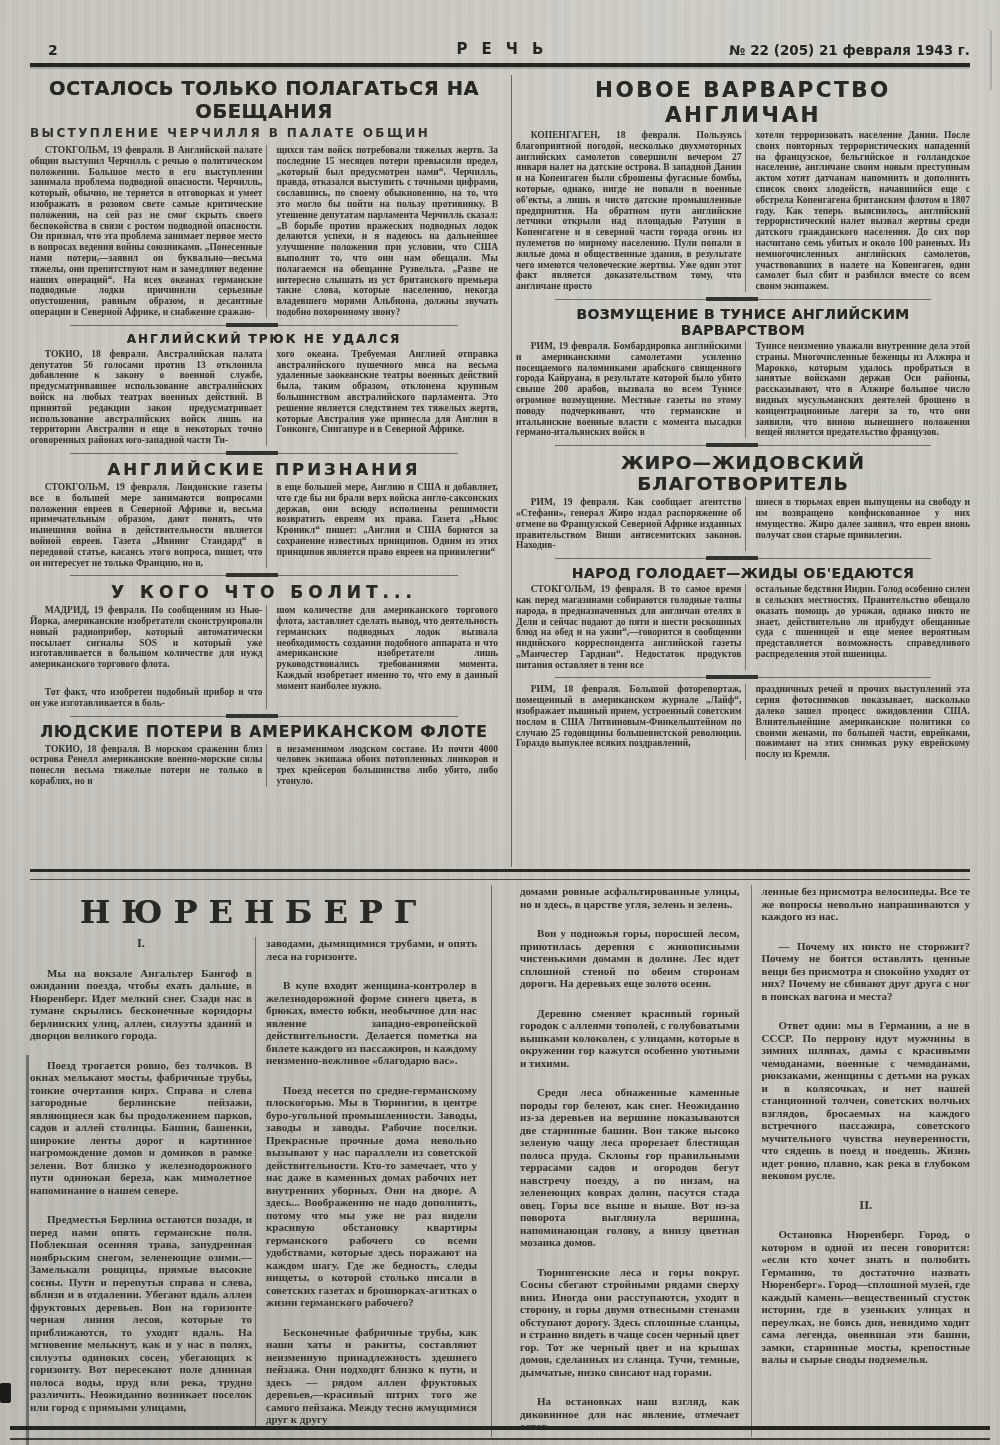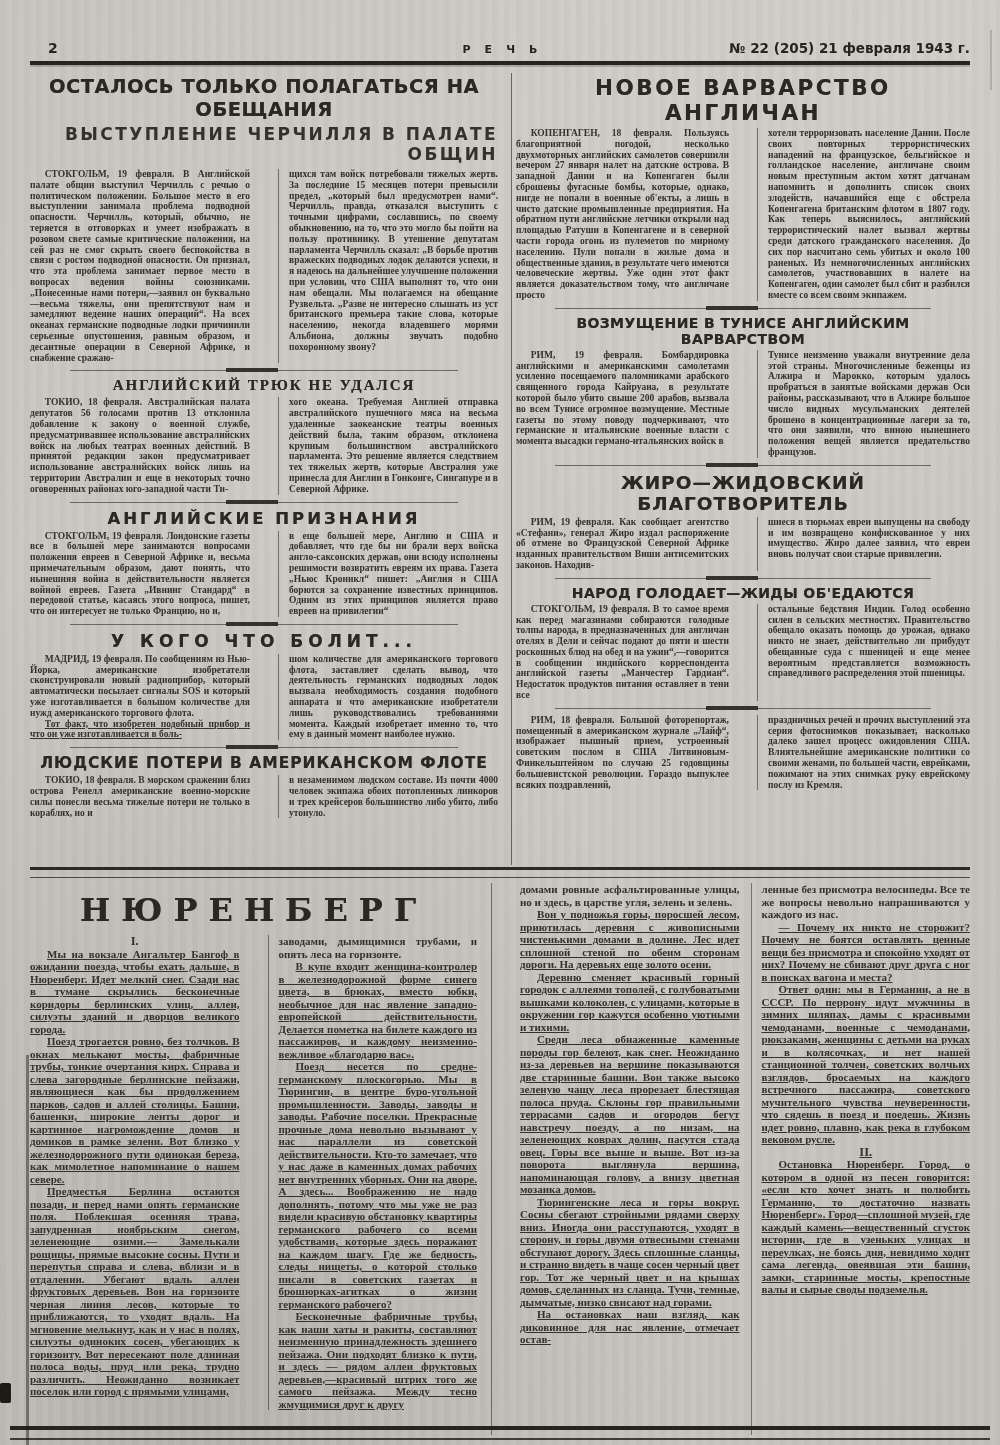--- a/index.html
+++ b/index.html
@@ -9,48 +9,48 @@
   .page::before{content:"";position:absolute;inset:0;pointer-events:none;
         background:repeating-linear-gradient(90deg,rgba(0,0,0,.02) 0 6px,rgba(255,255,255,.025) 6px 12px),
                    radial-gradient(ellipse at 18% 95%,rgba(40,38,32,.14),rgba(0,0,0,0) 45%),
                    radial-gradient(ellipse at 95% 5%,rgba(255,255,255,.10),rgba(0,0,0,0) 40%);}
   .inner{position:relative;margin:0 30px;}
 
   
   .masthead{display:grid;grid-template-columns:1fr auto 1fr;align-items:end;padding-top:40px;
             font-family:"DejaVu Sans",sans-serif;font-weight:bold;color:#26241f;}
   .page-num{font-size:14px;padding-left:18px;}
-  .mast-title{font-size:11px;letter-spacing:14px;padding-left:14px;}
+  .mast-title{font-size:15px;letter-spacing:14px;padding-left:14px;}
   .issue{text-align:right;font-size:13.5px;}
   .mast-rule{height:4px;background:#26241f;margin-top:5px;box-shadow:0 2px 0 rgba(38,36,31,.22);}
 
   
   .top-section{display:grid;grid-template-columns:468px 1fr;column-gap:13px;height:792px;overflow:hidden;margin-top:8px;}
   .half{overflow:hidden;}
   .half-r{border-left:1px solid rgba(45,43,37,.65);padding-left:4px;}
   .hl{font-family:"DejaVu Sans",sans-serif;font-weight:bold;text-align:center;color:#2a2822;margin:2px 0 3px;
       text-shadow:0 0 .5px rgba(58,56,48,.75);}
   .hl-a{font-size:19.5px;letter-spacing:.5px;}
   .hl-b{font-size:21.5px;letter-spacing:2.5px;}
-  .hl-c{font-size:15px;letter-spacing:2px;font-family:Liberation Serif, serif;}
+  .hl-c{font-size:12px;letter-spacing:2px;}
   .hl-d{font-size:14px;letter-spacing:.4px;}
   .hl-e{font-size:16.5px;letter-spacing:3px;}
   .hl-f{font-size:18.5px;letter-spacing:1px;}
   .hl-g{font-size:17px;letter-spacing:5px;}
   .hl-h{font-size:15.5px;letter-spacing:1px;}
-  .subhead{font-family:"DejaVu Sans",sans-serif;font-size:17px;letter-spacing:2.4px;text-align:right;
+  .subhead{font-family:"DejaVu Sans",sans-serif;font-size:12px;letter-spacing:2.4px;text-align:left;
            color:#33312b;margin:1px 0 5px;}
-  .cols2{display:grid;grid-template-columns:1fr 1fr;column-gap:28px;}
+  .cols2{display:grid;grid-template-columns:1fr 1fr;column-gap:3px;}
   .col{text-align:justify;}
   .col-r{border-left:1px solid rgba(45,43,37,.55);padding-left:10px;}
   .body-sm .col{font-weight:bold;font-size:9.5px;line-height:10.8px;color:#33312b;}
   .col p{margin:0;}
   .col p.para{text-indent:1.55em;}
   .col p.cont{text-indent:0;}
-  .col p + p{margin-top:0;text-decoration:underline;}
+  .col p + p{margin-top:17px;}
   .roman{text-align:center;font-weight:bold;font-size:12.5px;margin:2px 0 1px;text-indent:0;}
 
   .divider{position:relative;height:6px;margin:4px auto;width:90%;}
   .divider::before{content:"";position:absolute;left:4%;right:4%;top:3px;height:1px;background:rgba(40,38,32,.6);}
   .divider .tick{position:absolute;left:41%;top:1px;width:52px;height:4px;background:#34322c;}
 
   .section-rule{height:7px;margin:2px 0 5px;border-top:3px solid #2b2923;border-bottom:1px solid rgba(43,41,35,.8);}
 
   
   .bottom{display:grid;grid-template-columns:447px 1fr;column-gap:14px;height:552px;overflow:hidden;}

